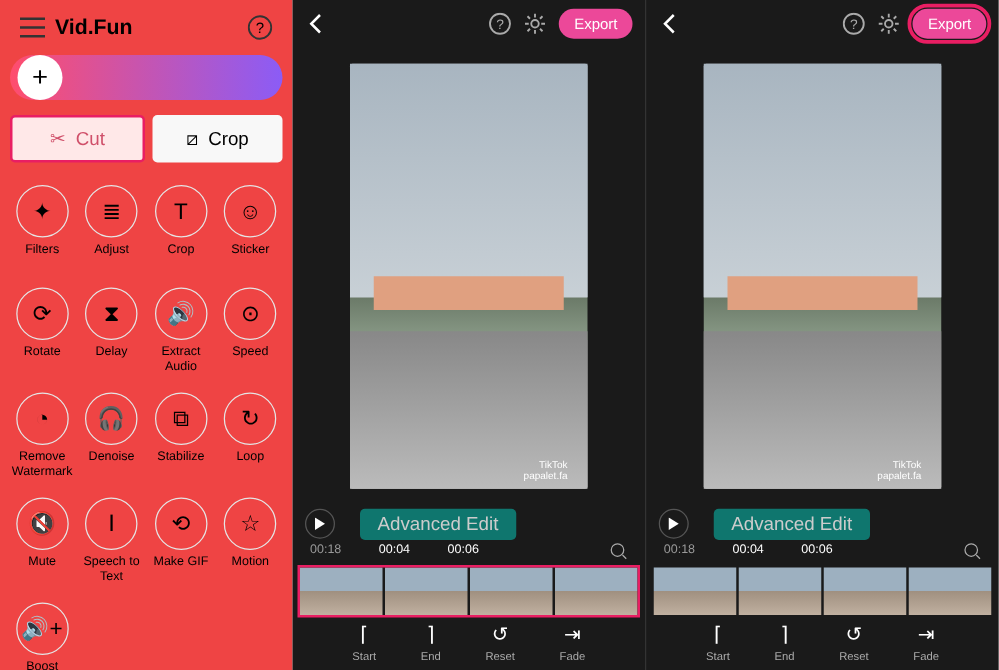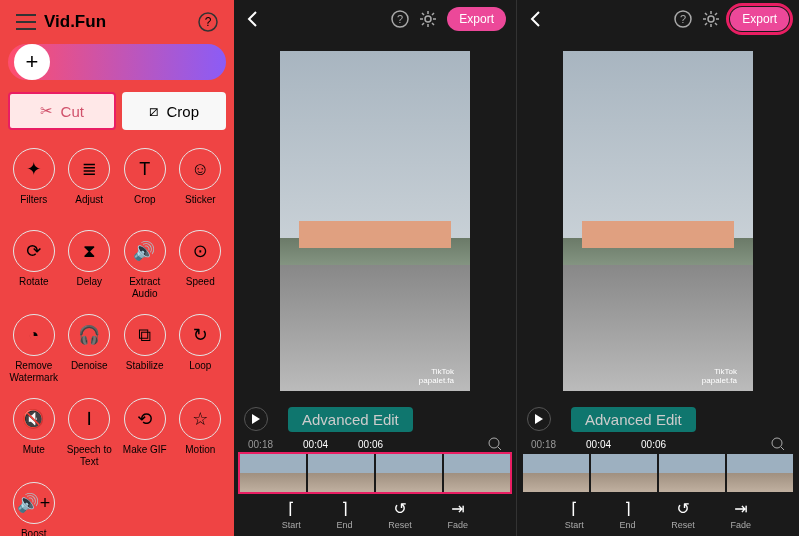--- a/index.html
+++ b/index.html
@@ -27,21 +27,21 @@
 .export-btn.hl{outline:3px solid #e91e63;outline-offset:1px}
 .preview{flex:1;display:flex;align-items:center;justify-content:center;padding:10px}
 .video{width:190px;height:340px;background:linear-gradient(#b8c5d0 0%,#b8c5d0 55%,#6b7a68 55%,#8a9b88 65%,#9e9e9e 65%,#ccc 100%);border-radius:2px;position:relative}
 .sky{position:absolute;top:0;left:0;right:0;height:55%;background:linear-gradient(#a8b5c0,#c8d0d6)}
 .mall{position:absolute;top:50%;left:10%;right:10%;height:8%;background:#e0a080}
 .road{position:absolute;top:63%;left:0;right:0;height:37%;background:linear-gradient(#888,#bbb)}
 .wm{position:absolute;bottom:6px;right:16px;color:#fff;font-size:8px;text-align:right}
 .ctrl-row{height:30px;display:flex;align-items:center;padding:0 10px;gap:10px}
 .play-btn{width:24px;height:24px;border-radius:50%;border:1px solid #555;display:flex;align-items:center;justify-content:center;cursor:pointer}
 .adv-btn{background:#0f766e;color:#ccc;border:none;padding:4px 14px;border-radius:4px;font-size:15px;cursor:pointer}
-.times{height:20px;display:flex;align-items:center;padding:0 14px;gap:30px;color:#999;font-size:10px}
+.times{height:20px;display:flex;align-items:flex-start;padding:0 14px;gap:30px;color:#999;font-size:10px}
 .times .tt{color:#fff}
 .times .sp{flex:1}
 .thumbs{height:38px;margin:0 6px;display:flex;gap:2px}
 .thumbs.hl{outline:2px solid #e91e63}
 .thumb{flex:1;background:linear-gradient(#9db0c0 0%,#9db0c0 50%,#a09080 50%,#c0b0a0 100%)}
 .trim-row{height:44px;display:flex;justify-content:space-around;align-items:center;padding:4px 30px;color:#aaa}
 .trim{display:flex;flex-direction:column;align-items:center;gap:2px;cursor:pointer;font-size:9px}
 </style>
 </head>
 <body>

